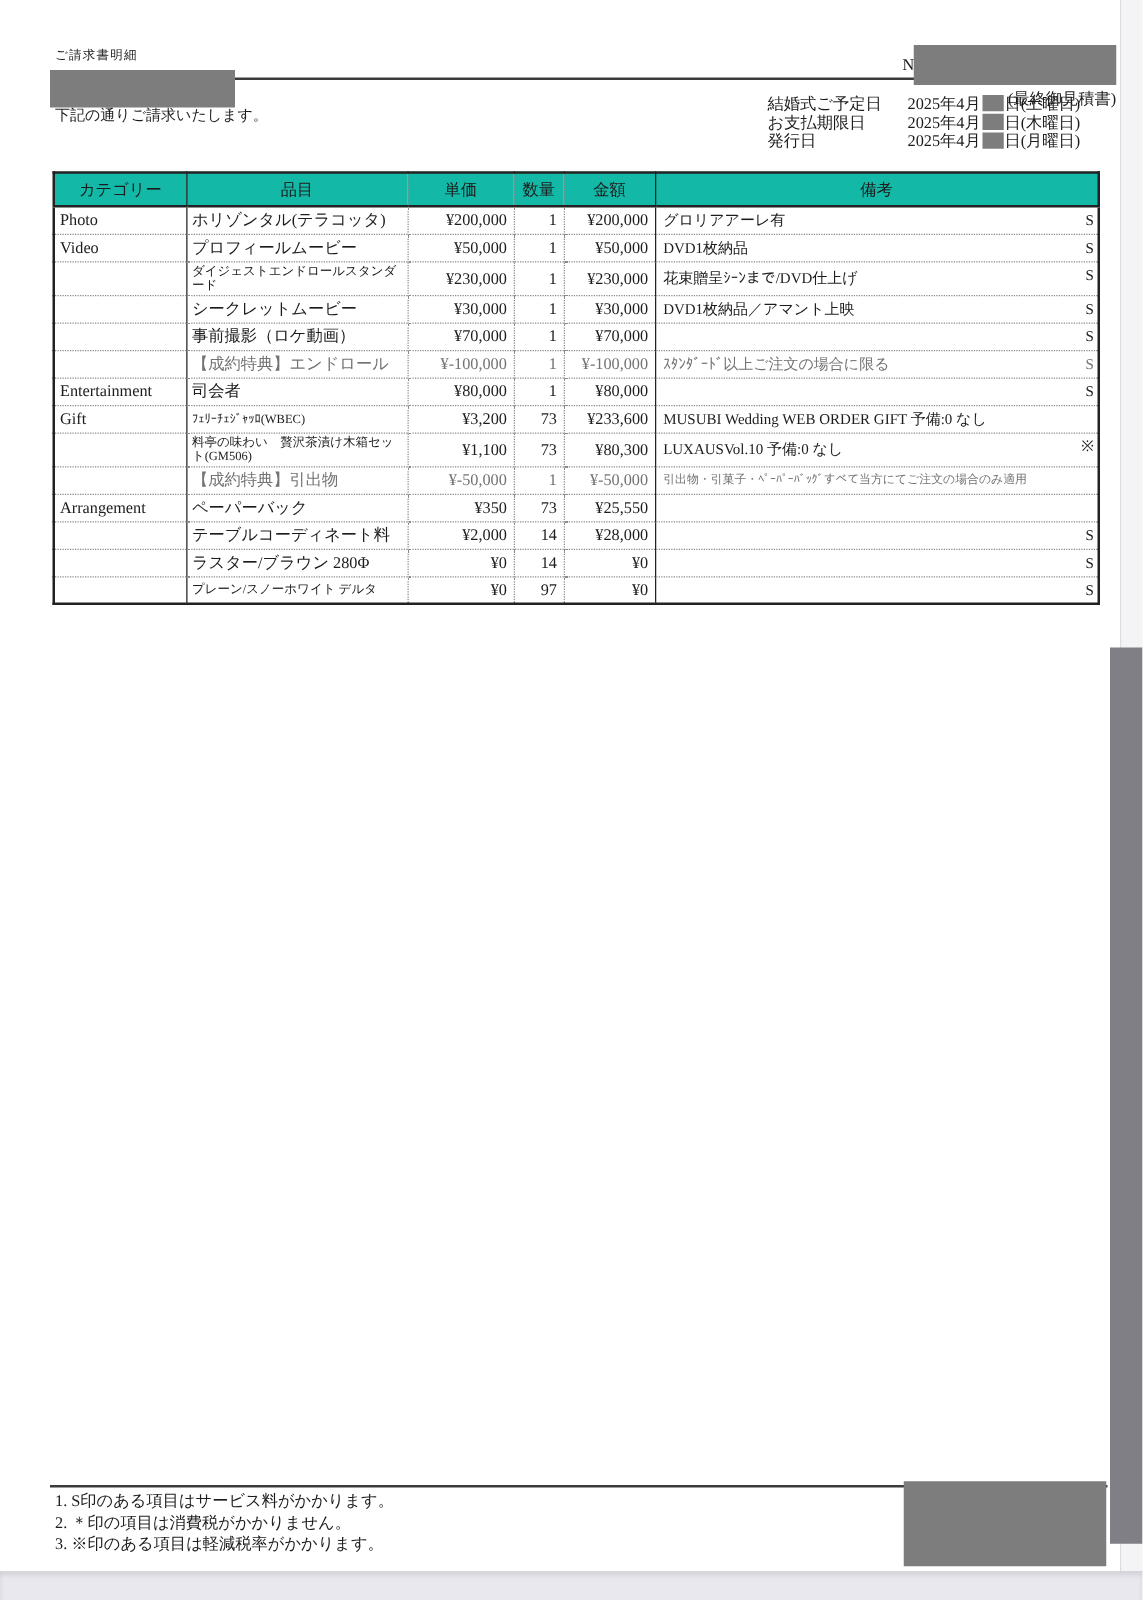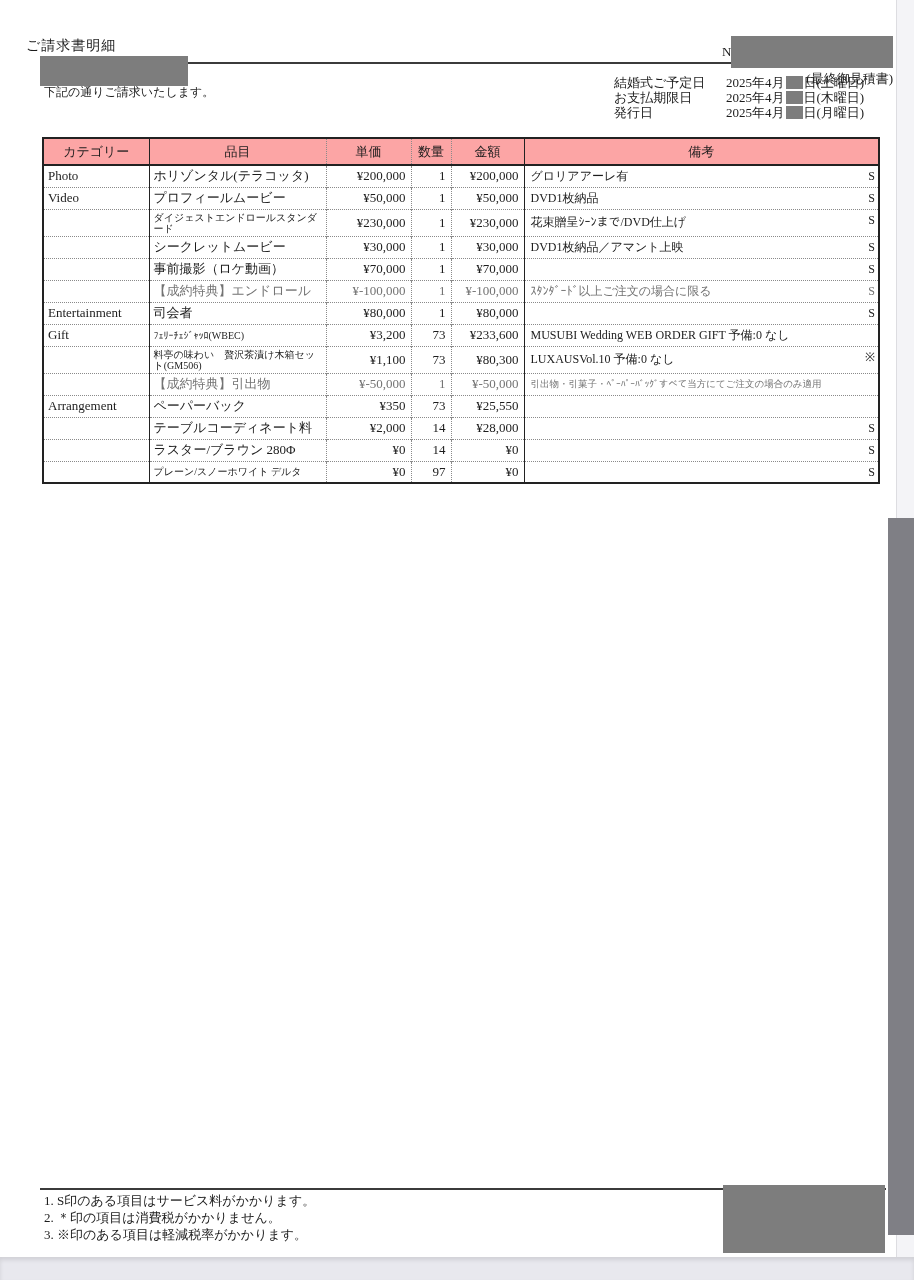--- a/index.html
+++ b/index.html
@@ -7,36 +7,36 @@
     width:914px;height:1280px;position:relative;overflow:hidden;
     background:#ffffff;color:#1c1c1c;
     font-family:"Liberation Serif","DejaVu Serif",serif;
   }
   .abs{position:absolute;}
   
   #right-margin{left:896px;top:0;width:18px;height:1258px;background:#f4f4f7;border-left:1px solid #dddde1;}
   #bottom-strip{left:0;top:1257px;width:914px;height:23px;background:#e8e8ee;box-shadow:inset 0 3px 4px rgba(0,0,0,.10);}
   #right-strip{left:888px;top:518px;width:26px;height:717px;background:#7f7f85;}
   
-  #doc-title{left:26px;top:37px;font-size:14px;letter-spacing:1px;}
+  #doc-title{left:44px;top:37px;font-size:10px;letter-spacing:1px;}
   #top-rule{left:40px;top:62px;width:846px;border-top:2px solid #3b3b3b;height:0;}
   .redact{background:#7d7d7d;}
   #redact-header-left{left:40px;top:56px;width:148px;height:30px;}
   #doc-no-prefix{left:722px;top:44px;font-size:13px;}
   #redact-doc-no{left:731px;top:36px;width:162px;height:32px;}
   #estimate-note{left:693px;top:70px;width:200px;text-align:right;font-size:13px;}
   #intro-line{left:44px;top:84px;font-size:12px;}
   #dates-block{left:614px;top:75px;font-size:13px;}
   .date-row{display:flex;height:15px;line-height:15px;}
   .date-label{width:112px;}
   .d-redact{display:inline-block;width:17px;height:13px;background:#7d7d7d;vertical-align:-2px;margin:0 1px;}
   
   #invoice-table{left:42px;top:137px;}
   table{border-collapse:collapse;table-layout:fixed;width:836px;font-size:13px;border:2px solid #222;}
-  th{height:23px;background:#fca5a5;font-weight:normal;font-size:13px;border-bottom:2px solid #222;}
+  th{height:23px;background:#14b8a6;font-weight:normal;font-size:13px;border-bottom:2px solid #222;}
   tr{height:22px;}
   tr.tall{height:27px;}
   td{vertical-align:middle;overflow:hidden;white-space:normal;}
   tbody tr:not(:first-child) td{border-top:1px dotted #8a8a8a;}
   .col0{border-right:1px solid #222;}
   .col1,.col2,.col3{border-right:1px dotted #8a8a8a;}
   .col4{border-right:1px solid #222;}
   td.cat{padding-left:4px;}
   td.item{padding-left:4px;line-height:14px;}
   td.item.sm{font-size:10px;line-height:11px;}

